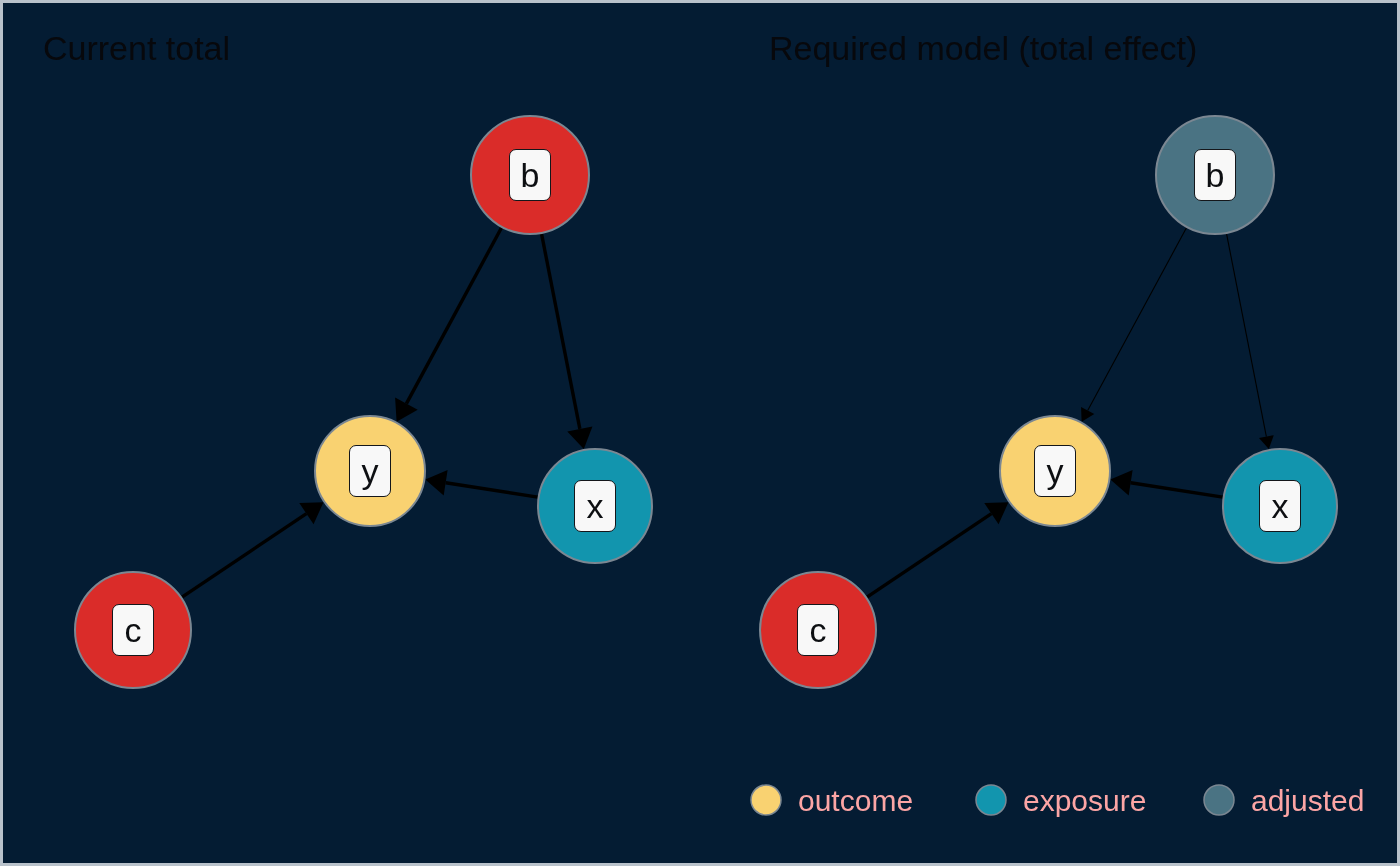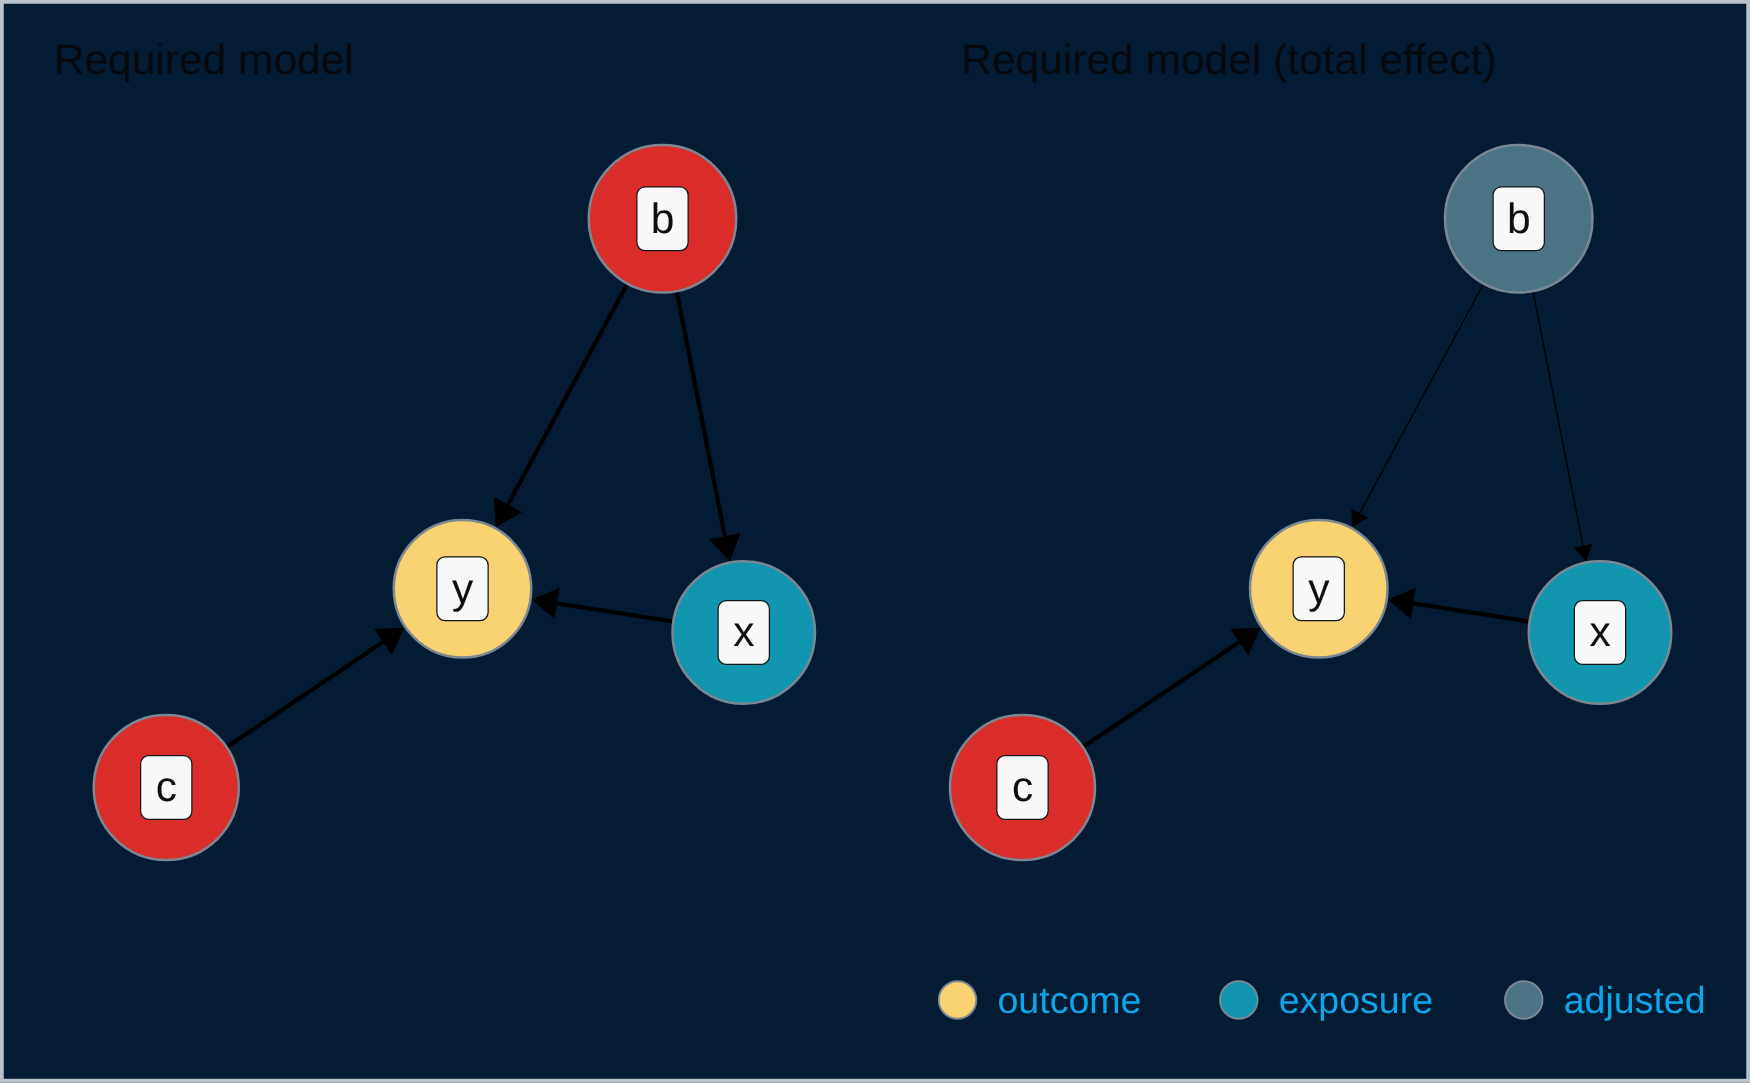--- a/index.html
+++ b/index.html
@@ -23,21 +23,21 @@
     letter-spacing:0px;
     white-space:nowrap;
     line-height:1;
   }
   #title-left{left:40px;top:28px;}
   #title-right{left:724px;top:28px;margin-left:42px;}
   .legend-label{
     position:absolute;
     font-family:"Liberation Sans", sans-serif;
     font-size:30px;
-    color:#0ea5e9;
+    color:#fca5a5;
     white-space:nowrap;
     line-height:1;
   }
   #legend-label-outcome{left:795px;top:783px;}
   #legend-label-exposure{left:1020px;top:783px;}
   #legend-label-adjusted{left:1248px;top:783px;text-align:right;}
   .node-letter{
     position:absolute;
     display:flex;align-items:center;justify-content:center;
     background:#f8f8f8;
@@ -100,21 +100,21 @@
         <circle cx="1277" cy="503" r="57" fill="#1295ae" stroke="#7b8792" stroke-width="2"></circle>
         <circle cx="815" cy="627" r="58" fill="#da2c29" stroke="#7b8792" stroke-width="2"></circle>
       </g>
     <g id="legend-markers-layer">
         <circle cx="763" cy="797" r="15" fill="#f9d271" stroke="#7b8792" stroke-width="1.5"></circle>
         <circle cx="988" cy="797" r="15" fill="#1295ae" stroke="#7b8792" stroke-width="1.5"></circle>
         <circle cx="1216" cy="797" r="15" fill="#4a7383" stroke="#7b8792" stroke-width="1.5"></circle>
       </g>
   </svg>
 
-  <div class="panel-title" id="title-left">Required model</div>
+  <div class="panel-title" id="title-left">Current total</div>
 
   <div class="panel-title" id="title-right">Required model (total effect)</div>
 
   <div class="legend-label" id="legend-label-outcome">outcome</div>
 
   <div class="legend-label" id="legend-label-exposure">exposure</div>
 
   <div class="legend-label" id="legend-label-adjusted">adjusted</div>
 
   <div id="node-letters">

